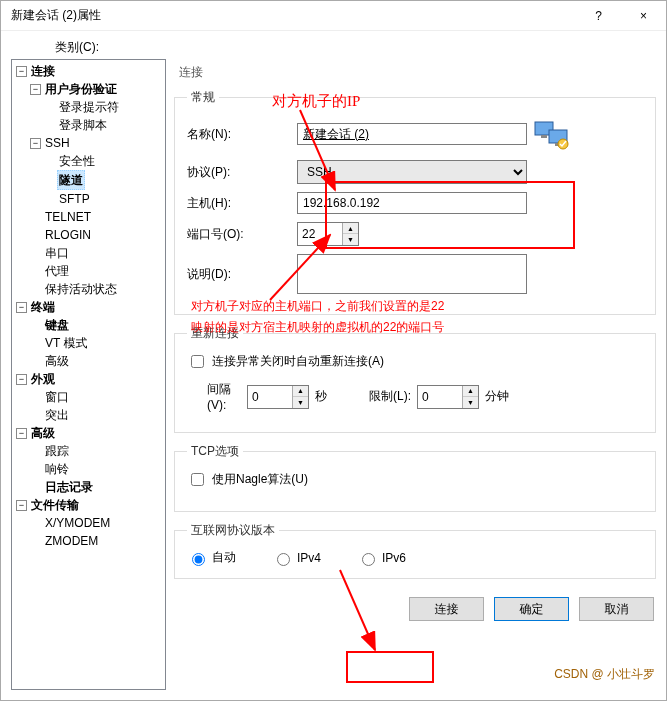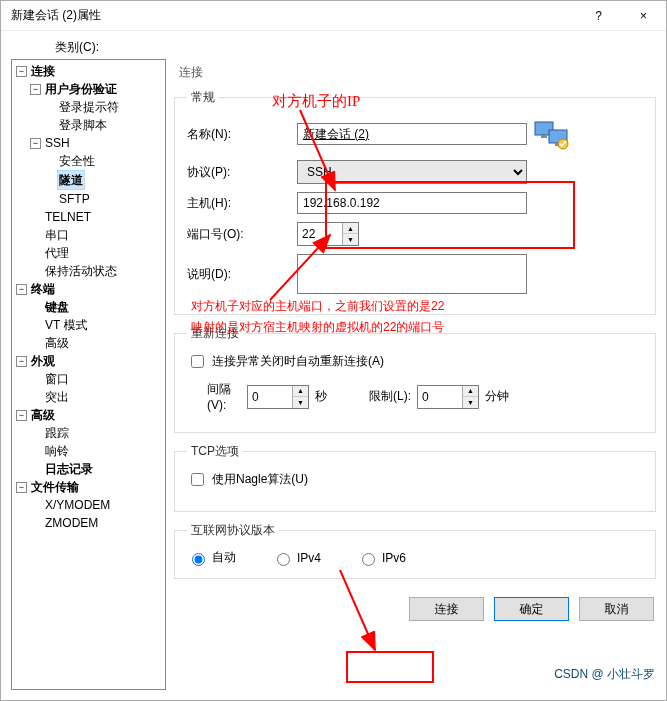--- a/index.html
+++ b/index.html
@@ -36,21 +36,21 @@
 .spinner input { border: none; width: 44px; padding: 2px 4px; outline: none; }
 .spinner .arrows { display: flex; flex-direction: column; border-left: 1px solid #aaa; }
 .spinner .arrows span { width: 15px; height: 11px; display: flex; align-items: center; justify-content: center; font-size: 7px; background: #efefef; border-bottom: 1px solid #ccc; }
 .spinner .arrows span:last-child { border-bottom: none; }
 .checkbox-row { display: flex; align-items: center; gap: 5px; margin-bottom: 10px; }
 .radio-row { display: flex; align-items: center; gap: 36px; }
 .radio-item { display: flex; align-items: center; gap: 4px; }
 .footer { display: flex; justify-content: flex-end; gap: 10px; padding: 8px 2px 0 0; align-items: center; }
 .btn-footer { width: 75px; height: 24px; border: 1px solid #adadad; background: #e1e1e1; display: flex; align-items: center; justify-content: center; cursor: default; }
 .btn-default { border: 1px solid #0078d7; }
-.watermark { position: absolute; right: 12px; bottom: 18px; color: #0c4a6e; font-size: 12px; pointer-events: none; }
+.watermark { position: absolute; right: 12px; bottom: 18px; color: #a16207; font-size: 12px; pointer-events: none; }
 
 .annot { position: absolute; pointer-events: none; color: #ff0000; font-size: 15px; font-family: "SimSun", serif; }
 .redbox { position: absolute; border: 2px solid #ff0000; pointer-events: none; }
 .icon-computers { width: 40px; height: 36px; display: inline-block; }
 </style>
 </head>
 <body>
 
 <div class="dialog">
   <div class="titlebar">
@@ -122,20 +122,26 @@
                 </li>
                 <li>
                     <div class="node">
                       <span class="notgl"></span>
                       <span class="lbl">TELNET</span>
                     </div>
                   </li>
                 <li>
                     <div class="node">
                       <span class="notgl"></span>
+                      <span class="lbl">RLOGIN</span>
+                    </div>
+                  </li>
+                <li>
+                    <div class="node">
+                      <span class="notgl"></span>
                       <span class="lbl">串口</span>
                     </div>
                   </li>
                 <li>
                     <div class="node">
                       <span class="notgl"></span>
                       <span class="lbl">代理</span>
                     </div>
                   </li>
                 <li>

